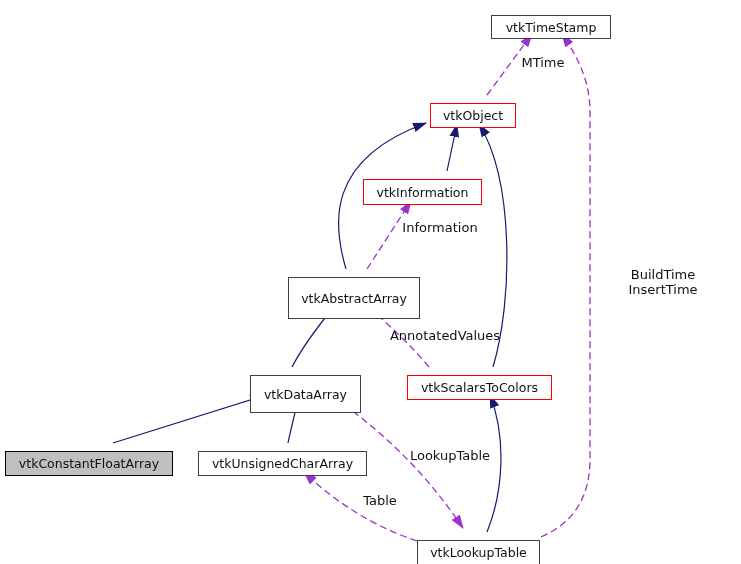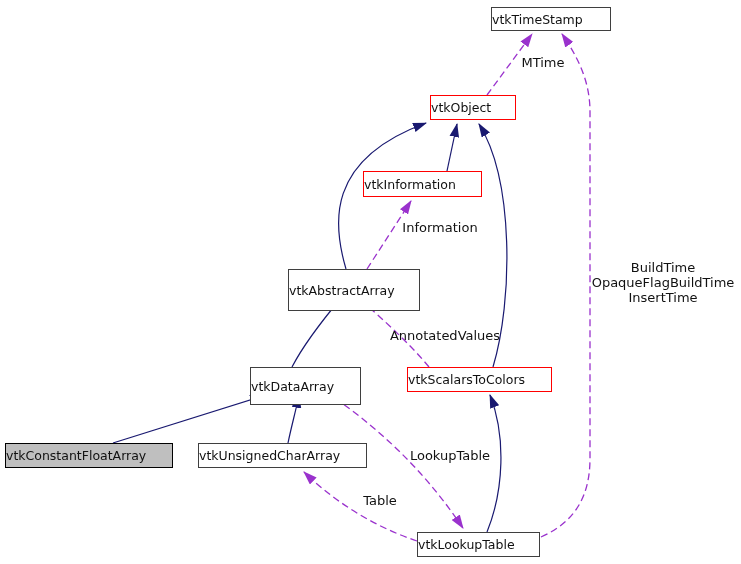--- a/index.html
+++ b/index.html
@@ -21,24 +21,25 @@
     font-family:"DejaVu Sans","Liberation Sans",sans-serif;
     color:var(--text);
     overflow:hidden;
   }
   #edges{position:absolute;left:0;top:0;width:741px;height:564px;}
   .node{
     position:absolute;
     box-sizing:border-box;
     background:var(--node-fill);
     border:1px solid var(--node-border);
-    display:flex;align-items:center;justify-content:flex-start;
+    display:flex;align-items:center;justify-content:center;
     font-size:12.5px;
     white-space:nowrap;
     z-index:2;
+    margin-top:8px;
   }
   .node.red{border:1px solid var(--node-border-red);}
   .node.current{
     background:var(--node-fill-current);
     border:1.5px solid var(--node-border-current);
   }
   .edge-label{
     position:absolute;
     transform:translate(-50%,-50%);
     font-size:13px;
@@ -120,21 +121,20 @@
   </div>
 
   <div class="edge-label" style="left:543px;top:62px">MTime</div>
 
   <div class="edge-label" style="left:440px;top:227px">Information</div>
 
   <div class="edge-label" style="left:445px;top:335px">AnnotatedValues</div>
 
   <div class="edge-label" style="left:663px;top:282px">
     <div>BuildTime</div>
-    <div>OpaqueFlagBuildTime</div>
     <div>InsertTime</div>
   </div>
 
   <div class="edge-label" style="left:450px;top:455px">LookupTable</div>
 
   <div class="edge-label" style="left:380px;top:500px">Table</div>
 
 </div>
 
 </body></html>

